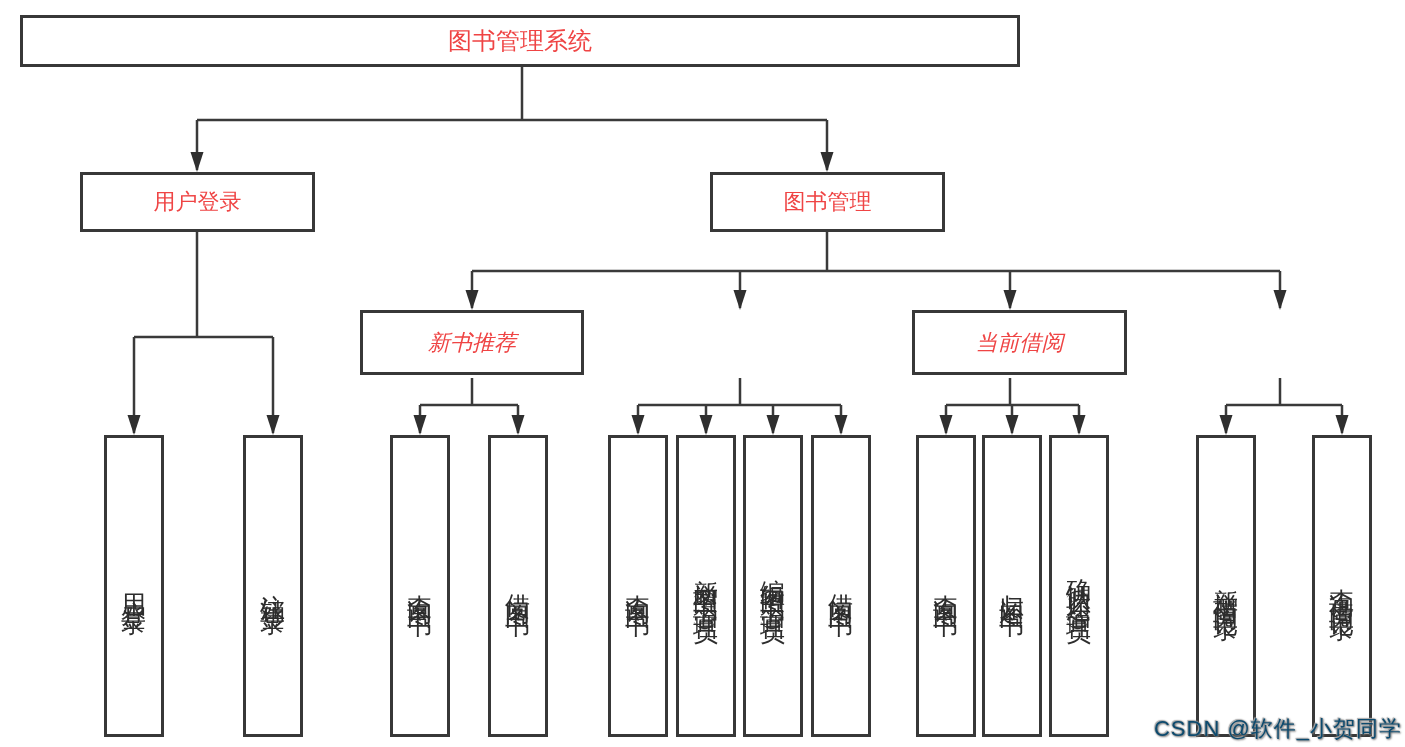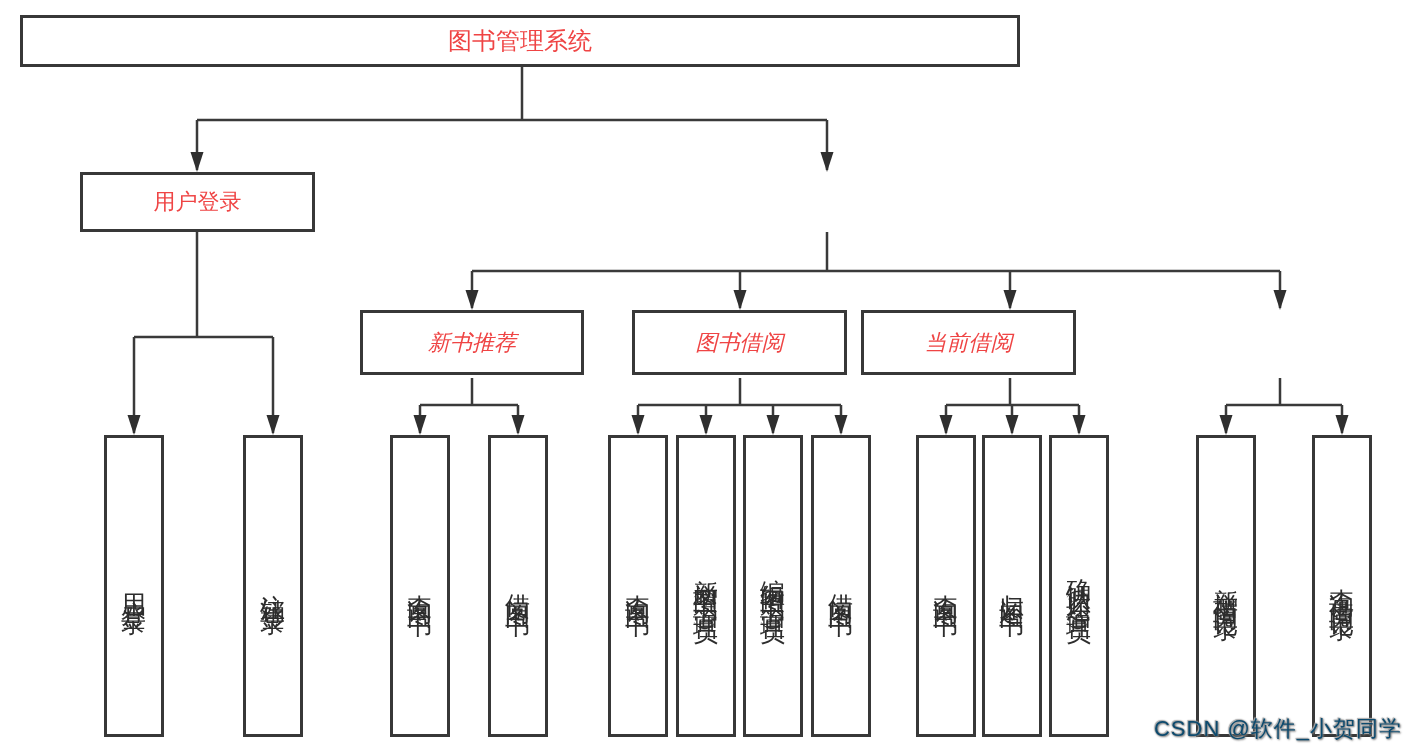--- a/index.html
+++ b/index.html
@@ -89,24 +89,24 @@
       <line x1="1012" y1="405" x2="1012" y2="433" marker-end="url(#arrow)"></line>
       <line x1="1079" y1="405" x2="1079" y2="433" marker-end="url(#arrow)"></line>
       <line x1="1226" y1="405" x2="1226" y2="433" marker-end="url(#arrow)"></line>
       <line x1="1342" y1="405" x2="1342" y2="433" marker-end="url(#arrow)"></line>
     </g>
   </svg>
 
   <div class="box root">图书管理系统</div>
 
   <div class="box lvl2" style="left:80px;">用户登录</div>
+  <div class="box lvl2" style="left:710px;">图书管理</div>
 
   <div class="box lvl3" style="left:360px;width:218px;">新书推荐</div>
-  <div class="box lvl3" style="left:632px;width:209px;">图书借阅</div>
-  <div class="box lvl3" style="left:861px;width:209px;">当前借阅</div>
+  <div class="box lvl3" style="left:912px;width:209px;">当前借阅</div>
 
   <div class="vbox" style="left:104px;">用户登录</div>
   <div class="vbox" style="left:243px;">注销登录</div>
 
   <div class="vbox" style="left:390px;">查询图书</div>
   <div class="vbox" style="left:488px;">借阅图书</div>
 
   <div class="vbox" style="left:608px;">查询图书</div>
   <div class="vbox" style="left:676px;">新增图书（管理员）</div>
   <div class="vbox" style="left:743px;">编辑图书（管理员）</div>

